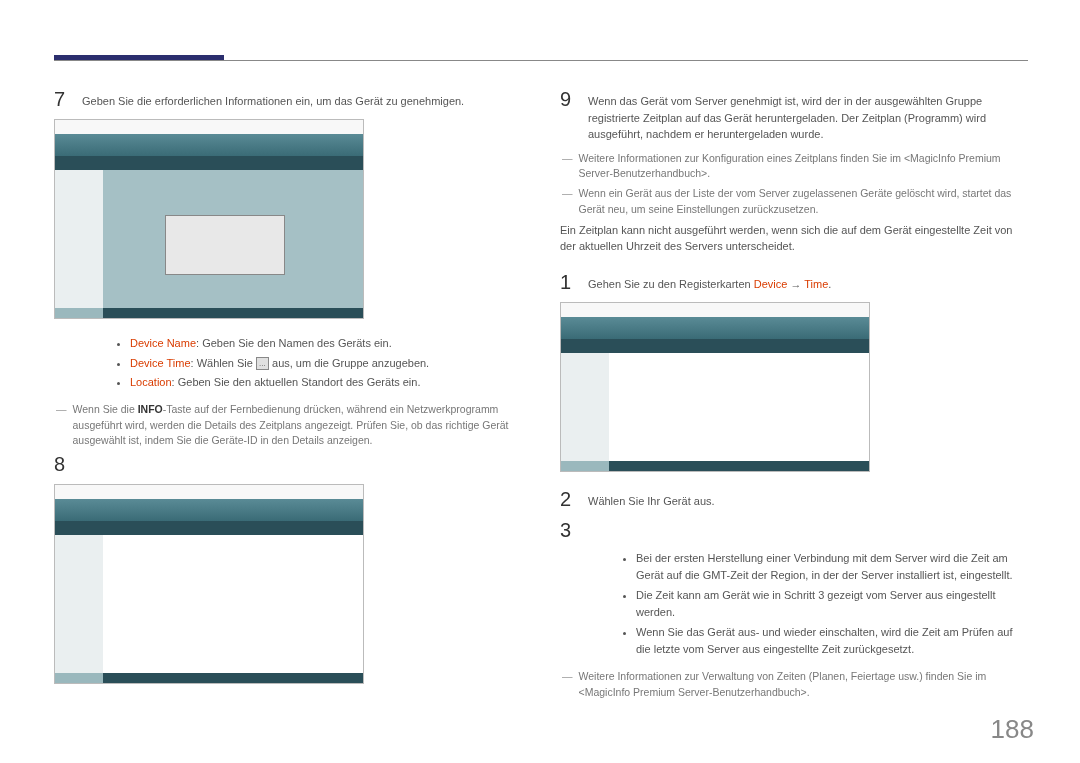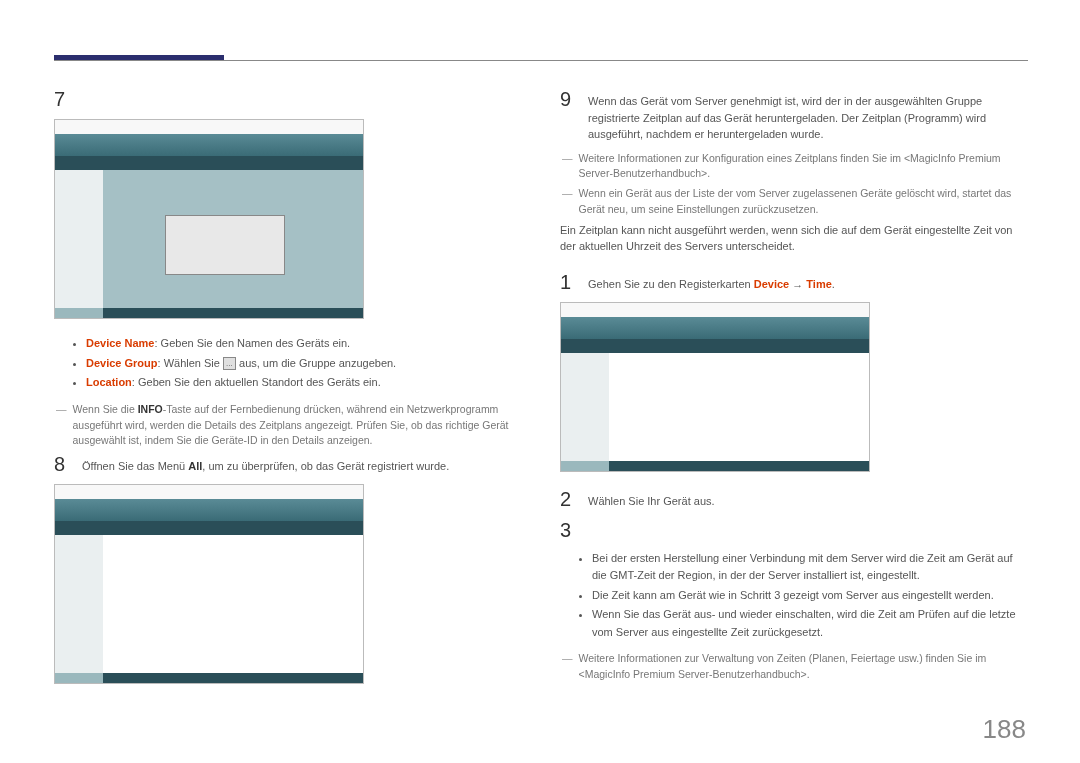--- a/index.html
+++ b/index.html
@@ -104,22 +104,23 @@
     .bullet-list {
       padding-left: 32px;
       margin-bottom: 10px;
     }
     .bullet-item {
       font-size: 11px;
       line-height: 1.6;
       color: #555;
       list-style: disc;
       margin-bottom: 2px;
-    }
-    .highlight { color: #d93c00; font-weight: 700; }
+      margin-left: 44px;
+    }
+    .highlight { color: #d93c00; font-weight: 400; }
     .bold { font-weight: 600; color: #333; text-align: center; }
     .small-icon {
       display: inline-block;
       width: 13px;
       height: 13px;
       border: 1px solid #888;
       background: #e0e0e0;
       vertical-align: middle;
       font-size: 8px;
       text-align: center;
@@ -145,72 +146,70 @@
     }
     .sub-text {
       font-size: 11px;
       line-height: 1.5;
       color: #555;
       margin-bottom: 16px;
     }
     .page-num {
       position: absolute;
       bottom: 18px;
-      right: 54px;
+      right: 46px;
       font-size: 26px;
       font-weight: 300;
       color: #888;
     }
   </style>
 </head>
 <body>
 
 <div class="header-accent"></div>
 <div class="header-line"></div>
 
 <div class="content">
 
   <div class="col">
 
     <div class="step">
       <div class="step-num">7</div>
+      <div class="step-text">Geben Sie die erforderlichen Informationen ein, um das Gerät zu genehmigen.</div>
     </div>
 
     <div class="screenshot">
       <div class="screenshot-inner-top"></div>
       <div class="screenshot-toolbar"></div>
       <div class="screenshot-toolbar2"></div>
       <div class="screenshot-sidebar"></div>
       <div class="screenshot-main"></div>
       <div class="screenshot-dialog"></div>
       <div class="screenshot-bottom"></div>
     </div>
 
     <ul class="bullet-list">
       <li class="bullet-item">
         <span class="highlight">Device Name</span><span>: Geben Sie den Namen des Geräts ein.</span>
       </li>
       <li class="bullet-item">
-        <span class="highlight">Device Group</span><span>: Wählen Sie </span><span class="small-icon">...</span><span> aus, um die Gruppe anzugeben.</span>
+        <span class="highlight">Device Time</span><span>: Wählen Sie </span><span class="small-icon">...</span><span> aus, um die Gruppe anzugeben.</span>
       </li>
       <li class="bullet-item">
         <span class="highlight">Location</span><span>: Geben Sie den aktuellen Standort des Geräts ein.</span>
       </li>
     </ul>
 
     <div class="note">
       <span class="note-dash">―</span>
       <span class="note-text">Wenn Sie die <span class="bold">INFO</span>-Taste auf der Fernbedienung drücken, während ein Netzwerkprogramm ausgeführt wird, werden die Details des Zeitplans angezeigt. Prüfen Sie, ob das richtige Gerät ausgewählt ist, indem Sie die Geräte-ID in den Details anzeigen.</span>
     </div>
 
     <div class="step">
       <div class="step-num">8</div>
-      <div class="step-text">
-        <span>Öffnen Sie das Menü </span><span class="bold">All</span><span>, um zu überprüfen, ob das Gerät registriert wurde.</span>
-      </div>
     </div>
 
     <div class="screenshot">
       <div class="screenshot-inner-top"></div>
       <div class="screenshot-toolbar"></div>
       <div class="screenshot-toolbar2"></div>
       <div class="screenshot-sidebar"></div>
       <div class="screenshot-main" style="background:#fff;"></div>
       <div class="screenshot-bottom"></div>
     </div>

